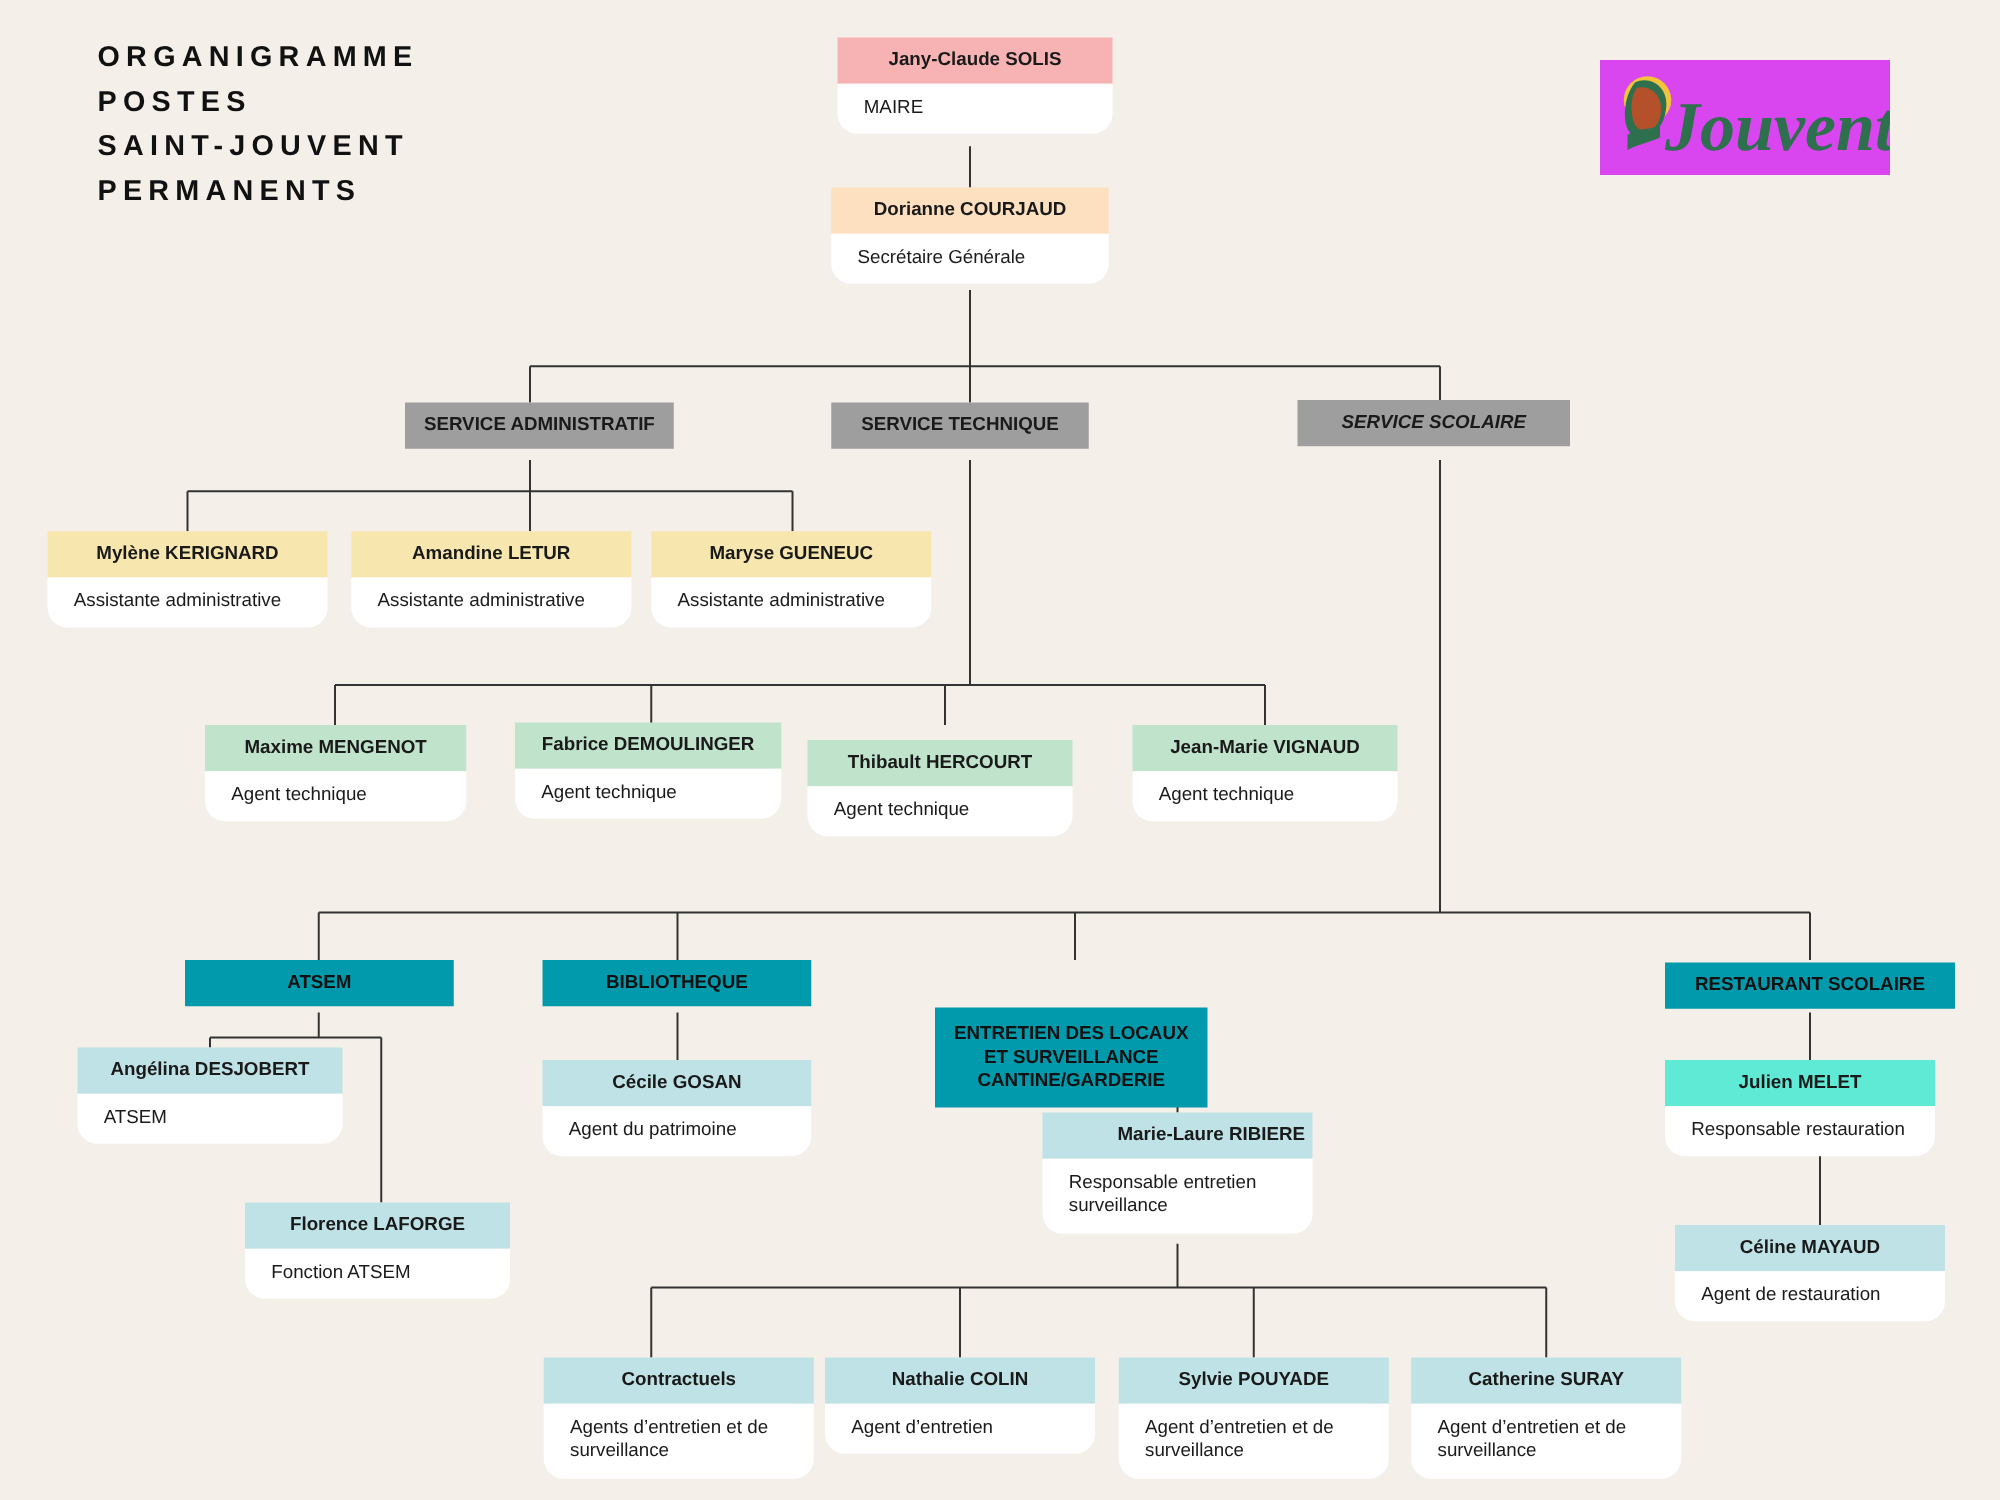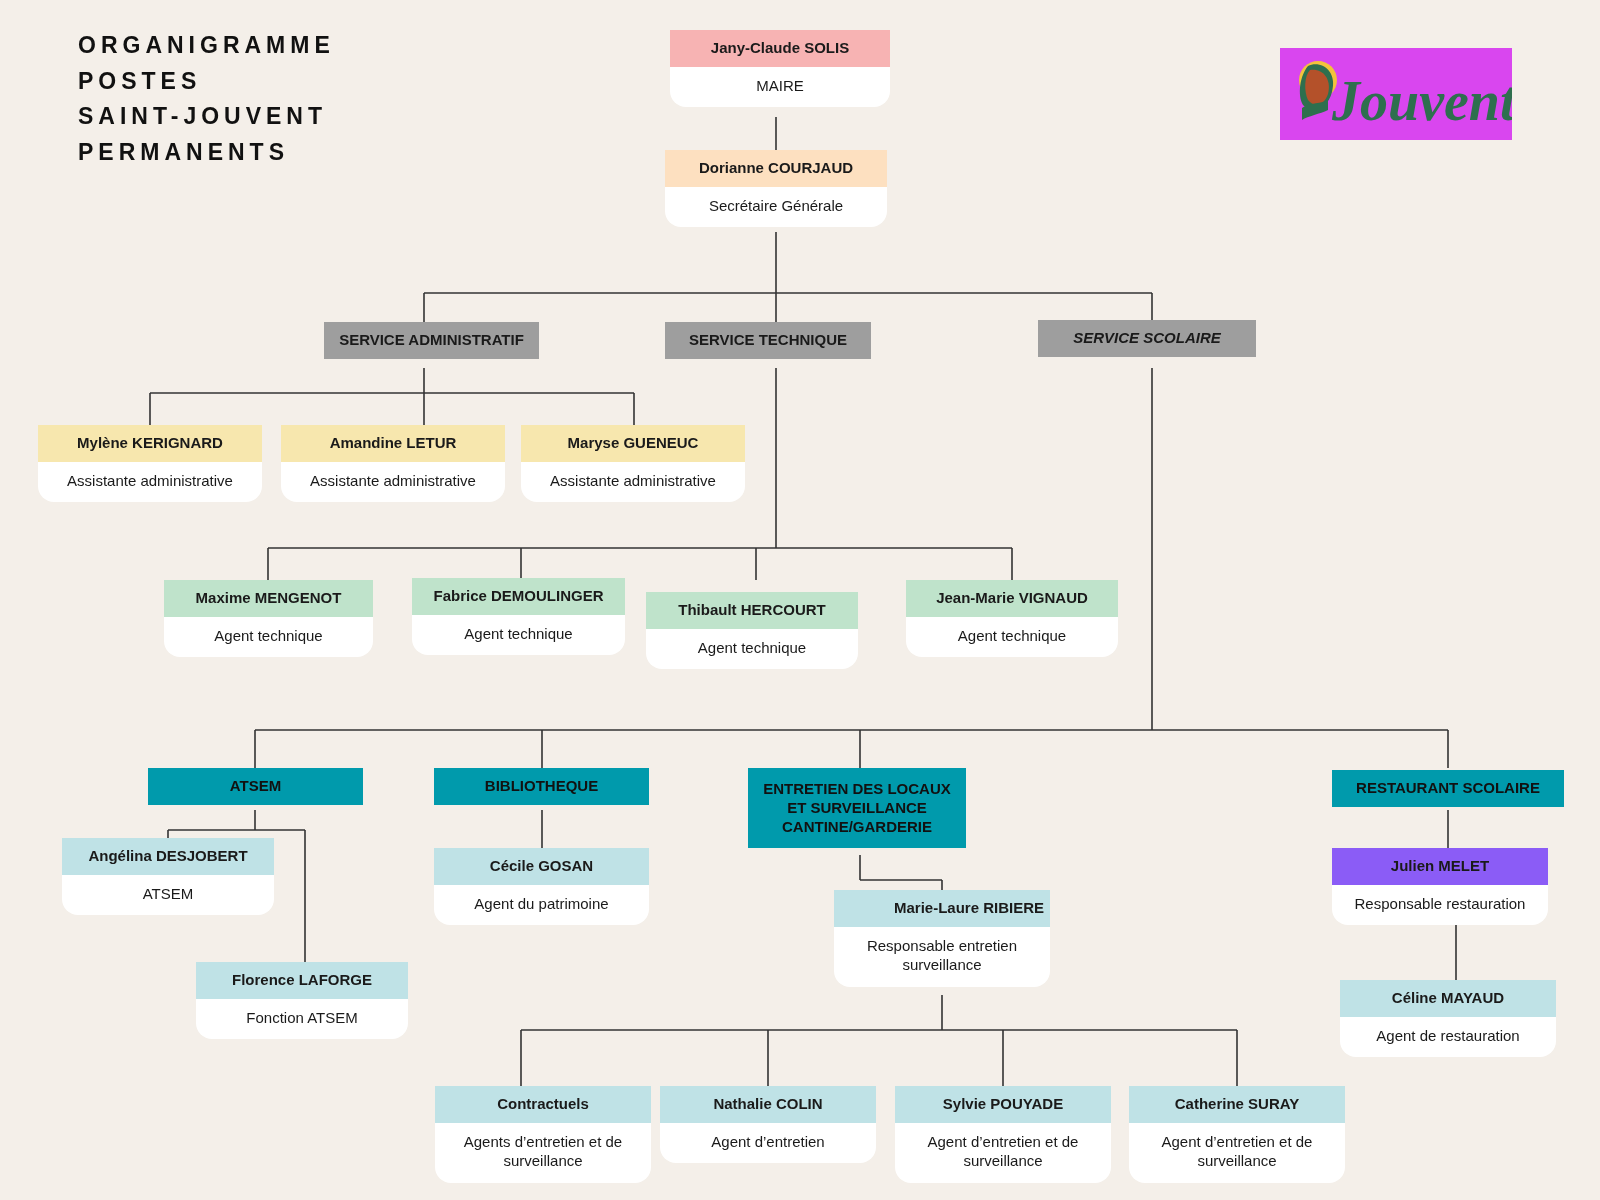--- a/index.html
+++ b/index.html
@@ -29,24 +29,23 @@
     text-align: center;
     font-weight: bold;
     font-size: 15px;
     color: #1a1a1a;
     padding: 9px 6px;
     line-height: 1.25;
   }
   .node .body {
     box-sizing: border-box;
     background: #ffffff;
-    text-align: center;
     font-size: 15px;
     color: #1a1a1a;
-    padding: 9px 6px 12px 6px;
+    padding: 9px 6px 12px 21px;
     line-height: 1.3;
     border-bottom-left-radius: 16px;
     border-bottom-right-radius: 16px;
   }
   .title {
     position: absolute;
     left: 78px;
     top: 28px;
     font-size: 23px;
     font-weight: bold;
@@ -195,21 +194,21 @@
     <div class="head" style="background:#bfe3cb;">Jean-Marie VIGNAUD</div>
     <div class="body">Agent technique</div>
   </div>
 
   <div class="node" style="left:148px; top:768px; width:215px;">
     <div class="head" style="background:#009aac; color:#111111;">ATSEM</div>
   </div>
   <div class="node" style="left:434px; top:768px; width:215px;">
     <div class="head" style="background:#009aac; color:#111111;">BIBLIOTHEQUE</div>
   </div>
-  <div class="node" style="left:748px; top:768px; width:218px;">
+  <div class="node" style="left:748px; top:806px; width:218px;">
     <div class="head" style="background:#009aac; color:#111111; padding:12px 8px;">ENTRETIEN DES LOCAUX ET SURVEILLANCE CANTINE/GARDERIE</div>
   </div>
   <div class="node" style="left:1332px; top:770px; width:232px;">
     <div class="head" style="background:#009aac; color:#111111;">RESTAURANT SCOLAIRE</div>
   </div>
 
   <div class="node" style="left:62px; top:838px; width:212px;">
     <div class="head" style="background:#bfe2e6;">Angélina DESJOBERT</div>
     <div class="body">ATSEM</div>
   </div>
@@ -239,21 +238,21 @@
   <div class="node" style="left:895px; top:1086px; width:216px;">
     <div class="head" style="background:#bfe2e6;">Sylvie POUYADE</div>
     <div class="body">Agent d’entretien et de surveillance</div>
   </div>
   <div class="node" style="left:1129px; top:1086px; width:216px;">
     <div class="head" style="background:#bfe2e6;">Catherine SURAY</div>
     <div class="body">Agent d’entretien et de surveillance</div>
   </div>
 
   <div class="node" style="left:1332px; top:848px; width:216px;">
-    <div class="head" style="background:#8b5cf6;">Julien MELET</div>
+    <div class="head" style="background:#5eead4;">Julien MELET</div>
     <div class="body">Responsable restauration</div>
   </div>
   <div class="node" style="left:1340px; top:980px; width:216px;">
     <div class="head" style="background:#bfe2e6;">Céline MAYAUD</div>
     <div class="body">Agent de restauration</div>
   </div>
 
 </div>
 
 </body></html>

